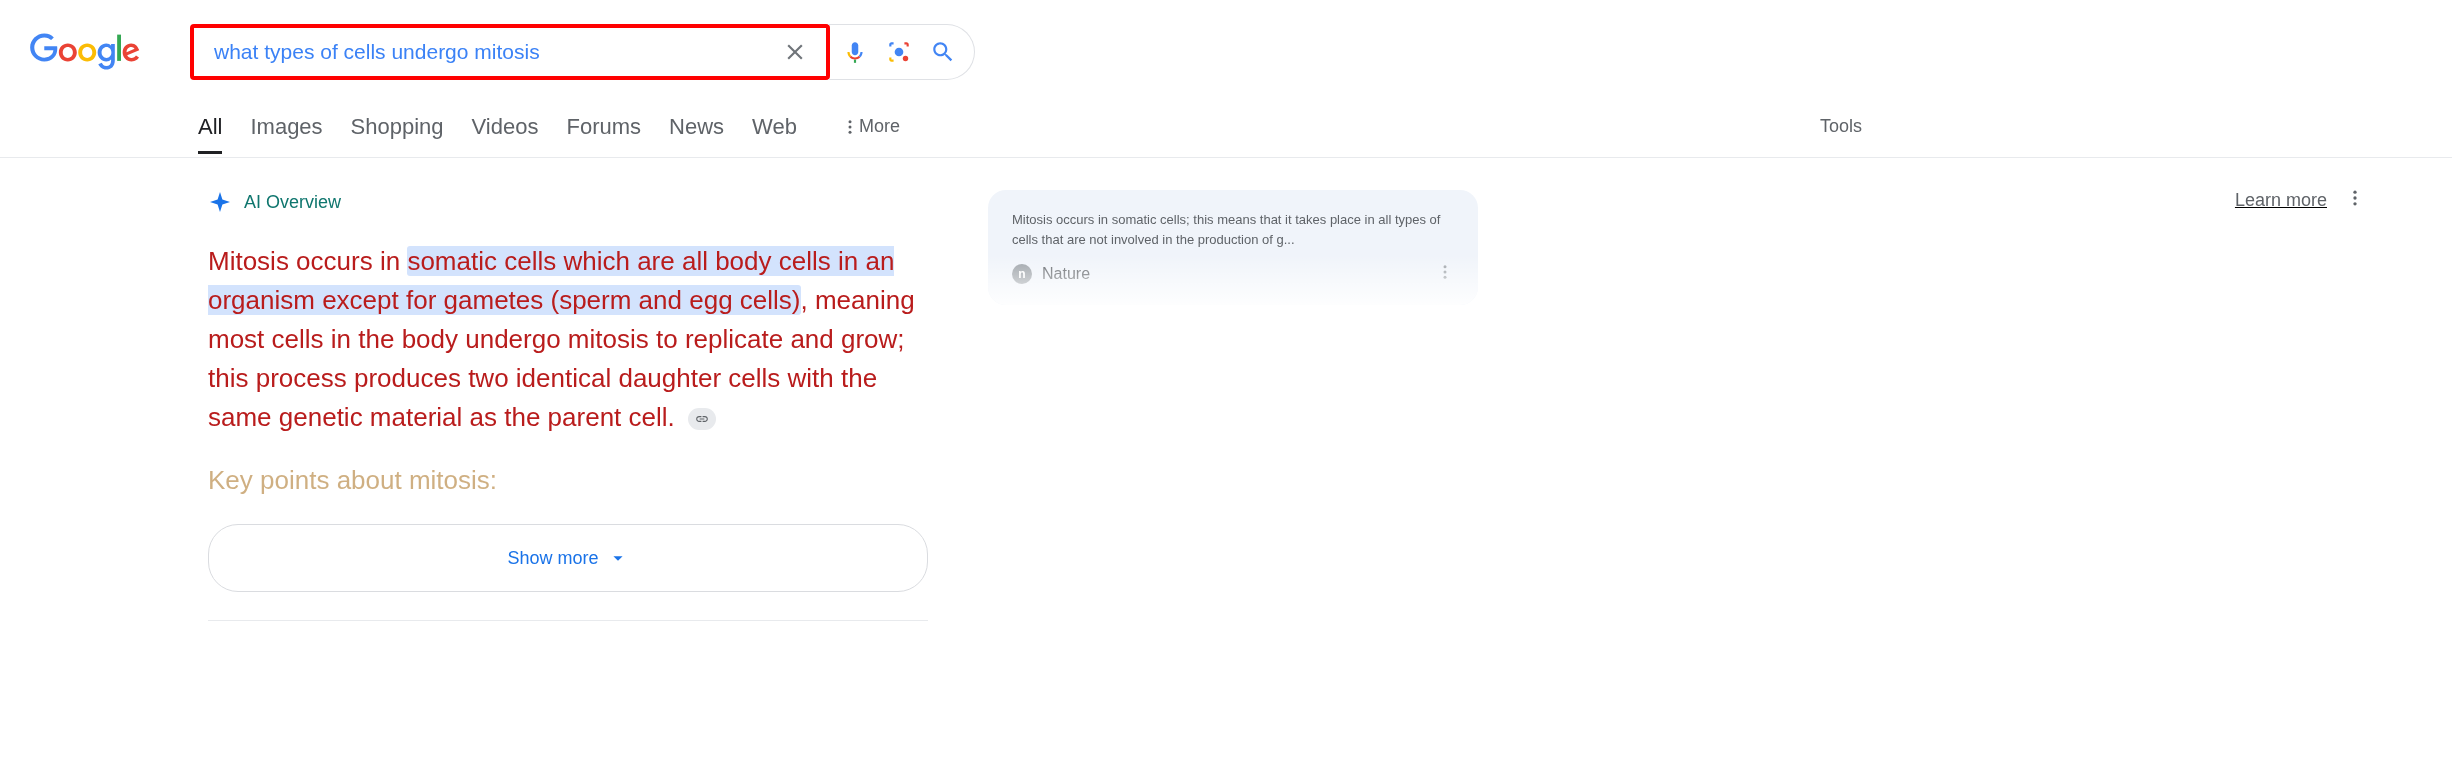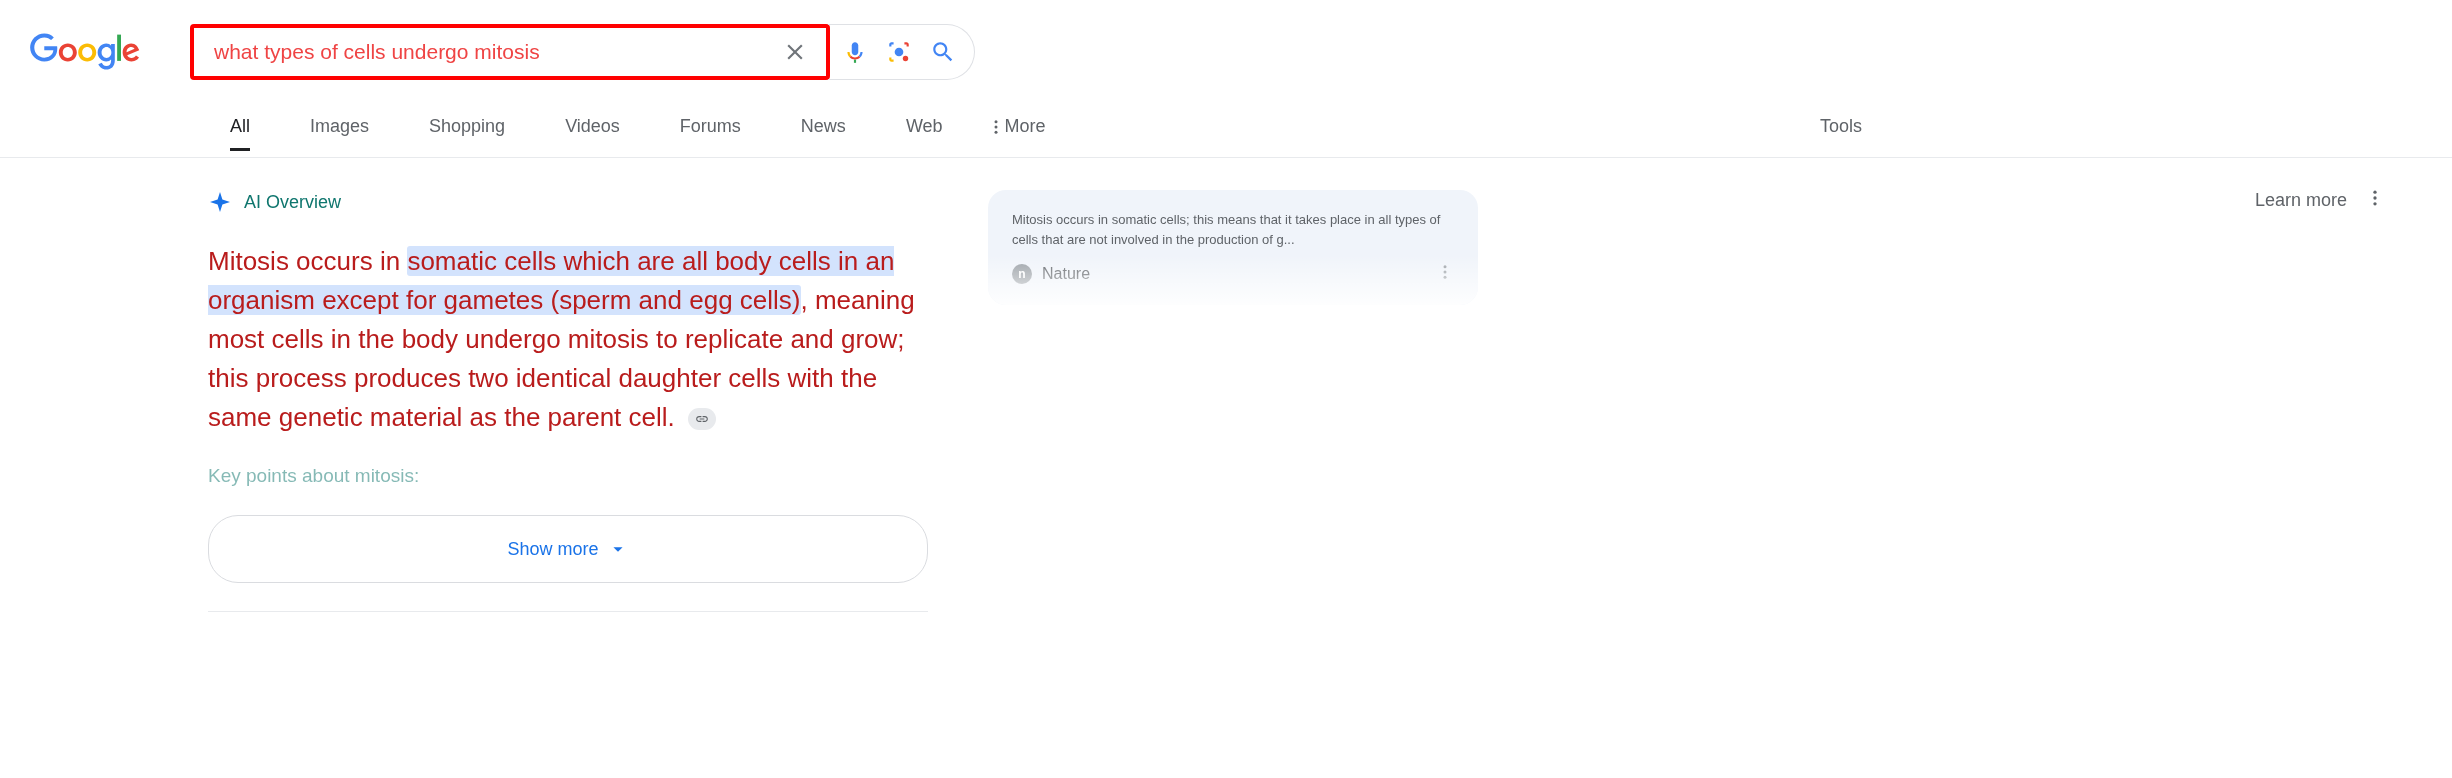--- a/index.html
+++ b/index.html
@@ -36,21 +36,21 @@
       border-radius: 4px;
       width: 640px;
       height: 56px;
       padding: 0 12px 0 20px;
     }
     .search-input {
       flex: 1;
       border: none;
       outline: none;
       font-size: 21px;
-      color: #ef4444;
+      color: #3b82f6;
     }
     .clear-btn {
       cursor: pointer;
       padding: 6px;
       display: flex;
       align-items: center;
     }
     .search-icons {
       display: flex;
       align-items: center;
@@ -76,25 +76,24 @@
       border-bottom: 1px solid #e8eaed;
       height: 48px;
     }
     .tabs {
       display: flex;
       gap: 28px;
       align-items: center;
     }
     .tab {
       color: #5f6368;
-      font-size: 18px;
+      font-size: 22px;
       cursor: pointer;
       padding-bottom: 14px;
       position: relative;
-      margin-left: 32px;
     }
     .tab.active {
       color: #202124;
       font-weight: 500;
     }
     .tab.active::after {
       content: '';
       position: absolute;
       bottom: 0;
       left: 0;
@@ -134,25 +133,26 @@
       gap: 12px;
       margin-bottom: 28px;
     }
     .ai-title {
       font-size: 18px;
       font-weight: 500;
       color: #0f766e;
     }
     .learn-more-row {
       position: absolute;
-      right: 67px;
+      right: 87px;
       top: 188px;
       display: flex;
       align-items: center;
       gap: 18px;
+      text-decoration: underline;
     }
     .learn-more {
       color: #5f6368;
       font-size: 18px;
       cursor: pointer;
     }
     .kebab {
       cursor: pointer;
     }
     .overview-text {
@@ -170,22 +170,22 @@
       justify-content: center;
       width: 28px;
       height: 22px;
       background: #e8eaed;
       border-radius: 12px;
       margin-left: 6px;
       vertical-align: middle;
       cursor: pointer;
     }
     .key-points {
-      font-size: 19px;
-      color: #0f766e;
+      font-size: 26px;
+      color: #a16207;
       margin-top: 28px;
       opacity: 0.5;
     }
     .show-more-btn {
       display: flex;
       align-items: center;
       justify-content: center;
       gap: 8px;
       border: 1px solid #dadce0;
       border-radius: 30px;

